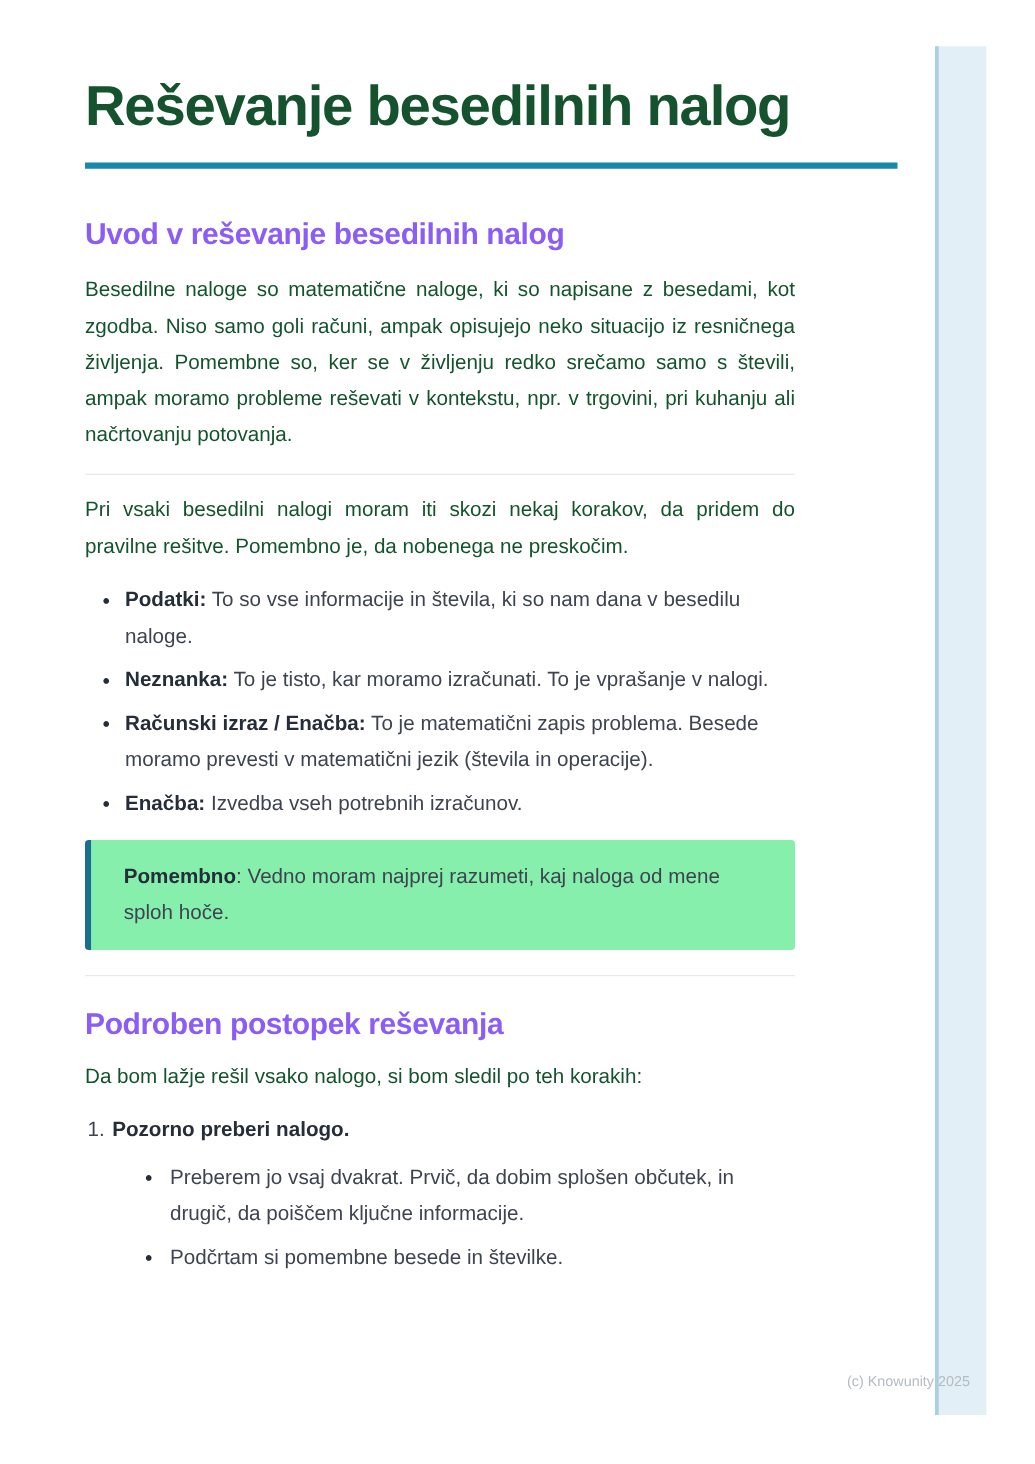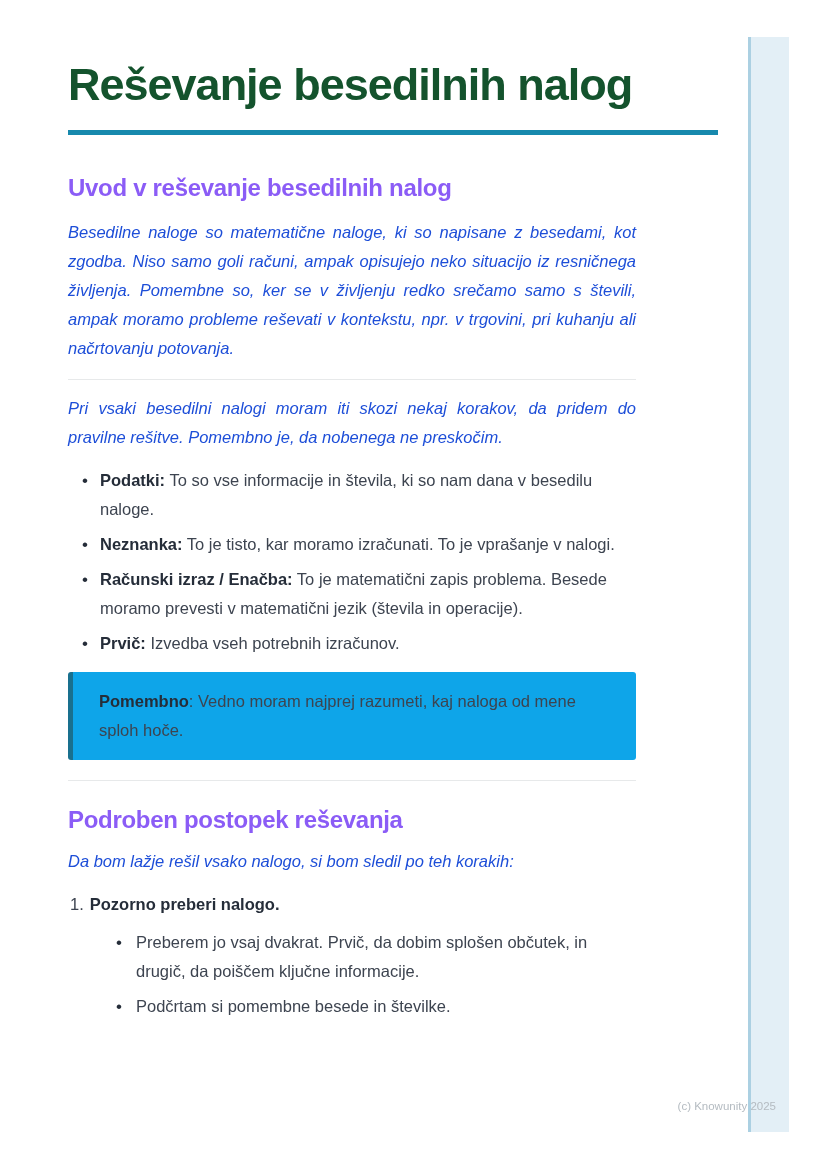--- a/index.html
+++ b/index.html
@@ -50,22 +50,21 @@
   }
   h2.mt-a { margin-top: 38px; }
   h2.mt-b { margin-top: 28px; }
   h2.mt-c { margin-top: 24px; }
 
   .para {
     width: 568px;
     font-size: 16.5px;
     line-height: 29px;
     text-align: justify;
-    color: #1d4ed8;
-    font-style: italic;
+    color: #14532d;
   }
   .para.mt-first { margin-top: 16px; }
   .para.mt { margin-top: 14px; }
   .para.mt-sm { margin-top: 13px; }
 
   .divider {
     width: 568px; height: 1px;
     background: #e7e9ea;
     border: none;
   }
@@ -87,21 +86,21 @@
     position: absolute;
     left: 14px;
     color: #252d39;
     font-size: 17px;
   }
   .term { font-weight: 700; color: #252d39; }
 
   .callout {
     margin-top: 14px;
     width: 568px;
-    background: #0ea5e9;
+    background: #86efac;
     border-left: 5px solid #19708e;
     border-radius: 3px;
     padding: 15px 24px 15px 26px;
     font-size: 16.5px;
     line-height: 29px;
     color: #3d4450;
   }
 
   ol.numbered-list { margin-top: 14px; width: 568px; list-style: none; }
   ol.numbered-list > li { font-size: 16.5px; line-height: 29px; }
@@ -159,21 +158,21 @@
       <li>
         <span class="term">Podatki:</span><span> To so vse informacije in števila, ki so nam dana v besedilu naloge.</span>
       </li>
       <li>
         <span class="term">Neznanka:</span><span> To je tisto, kar moramo izračunati. To je vprašanje v nalogi.</span>
       </li>
       <li>
         <span class="term">Računski izraz / Enačba:</span><span> To je matematični zapis problema. Besede moramo prevesti v matematični jezik (števila in operacije).</span>
       </li>
       <li>
-        <span class="term">Prvič:</span><span> Izvedba vseh potrebnih izračunov.</span>
+        <span class="term">Enačba:</span><span> Izvedba vseh potrebnih izračunov.</span>
       </li>
     </ul>
 
     <div class="callout">
       <span class="term">Pomembno</span><span>: Vedno moram najprej razumeti, kaj naloga od mene sploh hoče.</span>
     </div>
 
     <hr class="divider d2">
 
     <h2 class="section-heading mt-c">Podroben postopek reševanja</h2>

